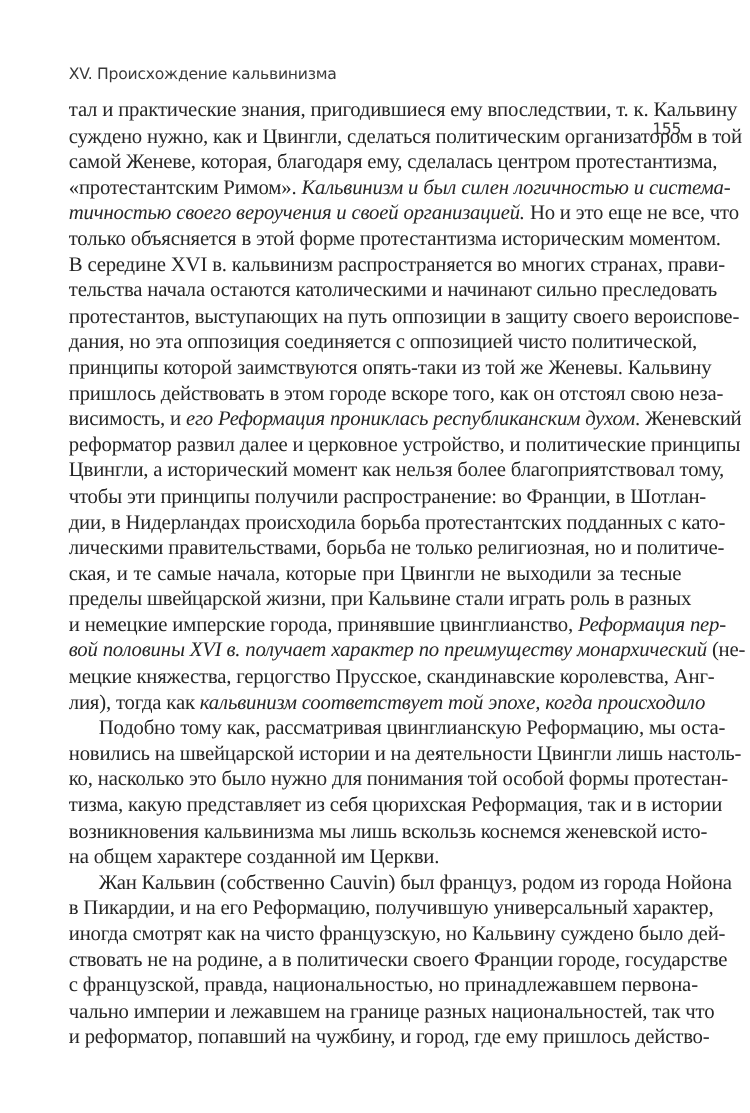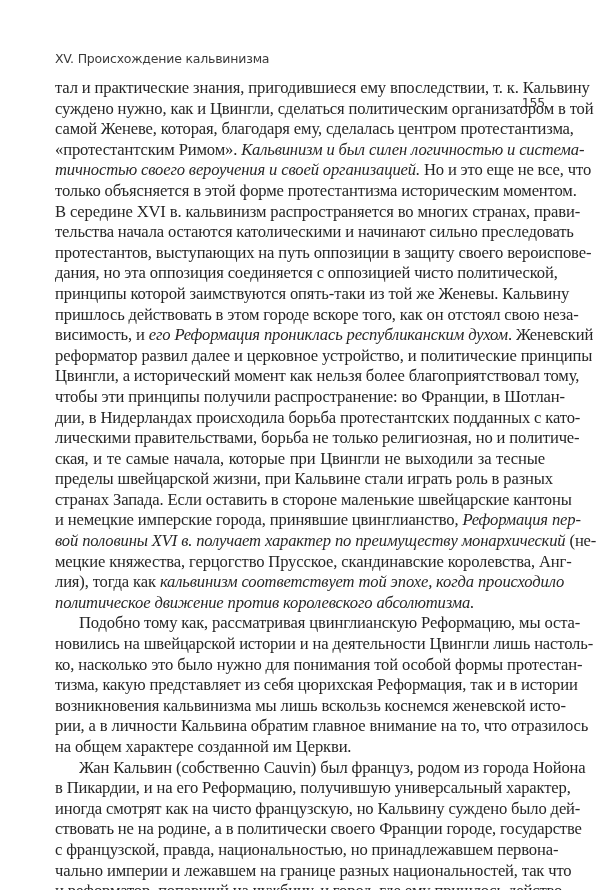--- a/index.html
+++ b/index.html
@@ -46,32 +46,29 @@
       <div class="line"><span>принципы которой заимствуются опять-таки из той же Женевы. Кальвину</span></div>
       <div class="line"><span>пришлось действовать в этом городе вскоре того, как он отстоял свою неза-</span></div>
       <div class="line"><span>висимость, и </span><span class="it">его Реформация прониклась республиканским духом</span><span>. Женевский</span></div>
       <div class="line"><span>реформатор развил далее и церковное устройство, и политические принципы</span></div>
       <div class="line"><span>Цвингли, а исторический момент как нельзя более благоприятствовал тому,</span></div>
       <div class="line"><span>чтобы эти принципы получили распространение: во Франции, в Шотлан-</span></div>
       <div class="line"><span>дии, в Нидерландах происходила борьба протестантских подданных с като-</span></div>
       <div class="line"><span>лическими правительствами, борьба не только религиозная, но и политиче-</span></div>
       <div class="line"><span>ская, и те самые начала, которые при Цвингли не выходили за тесные</span></div>
       <div class="line"><span>пределы швейцарской жизни, при Кальвине стали играть роль в разных</span></div>
-      <div class="line"><span>странах Запада. Если оставить в стороне маленькие швейцарские кантоны</span></div>
       <div class="line"><span>и немецкие имперские города, принявшие цвинглианство, </span><span class="it">Реформация пер-</span></div>
       <div class="line"><span class="it">вой половины XVI в. получает характер по преимуществу монархический</span><span> (не-</span></div>
       <div class="line"><span>мецкие княжества, герцогство Прусское, скандинавские королевства, Анг-</span></div>
       <div class="line"><span>лия), тогда как </span><span class="it">кальвинизм соответствует той эпохе, когда происходило</span></div>
-      <div class="line last"><span class="it">политическое движение против королевского абсолютизма.</span></div>
       <div class="line indent"><span>Подобно тому как, рассматривая цвинглианскую Реформацию, мы оста-</span></div>
       <div class="line"><span>новились на швейцарской истории и на деятельности Цвингли лишь настоль-</span></div>
       <div class="line"><span>ко, насколько это было нужно для понимания той особой формы протестан-</span></div>
       <div class="line"><span>тизма, какую представляет из себя цюрихская Реформация, так и в истории</span></div>
       <div class="line"><span>возникновения кальвинизма мы лишь вскользь коснемся женевской исто-</span></div>
-      <div class="line"><span>рии, а в личности Кальвина обратим главное внимание на то, что отразилось</span></div>
       <div class="line last"><span>на общем характере созданной им Церкви.</span></div>
       <div class="line indent"><span>Жан Кальвин (собственно Cauvin) был француз, родом из города Нойона</span></div>
       <div class="line"><span>в Пикардии, и на его Реформацию, получившую универсальный характер,</span></div>
       <div class="line"><span>иногда смотрят как на чисто французскую, но Кальвину суждено было дей-</span></div>
       <div class="line"><span>ствовать не на родине, а в политически своего Франции городе, государстве</span></div>
       <div class="line"><span>с французской, правда, национальностью, но принадлежавшем первона-</span></div>
       <div class="line"><span>чально империи и лежавшем на границе разных национальностей, так что</span></div>
       <div class="line"><span>и реформатор, попавший на чужбину, и город, где ему пришлось действо-</span></div>
     </div>
 </div>

